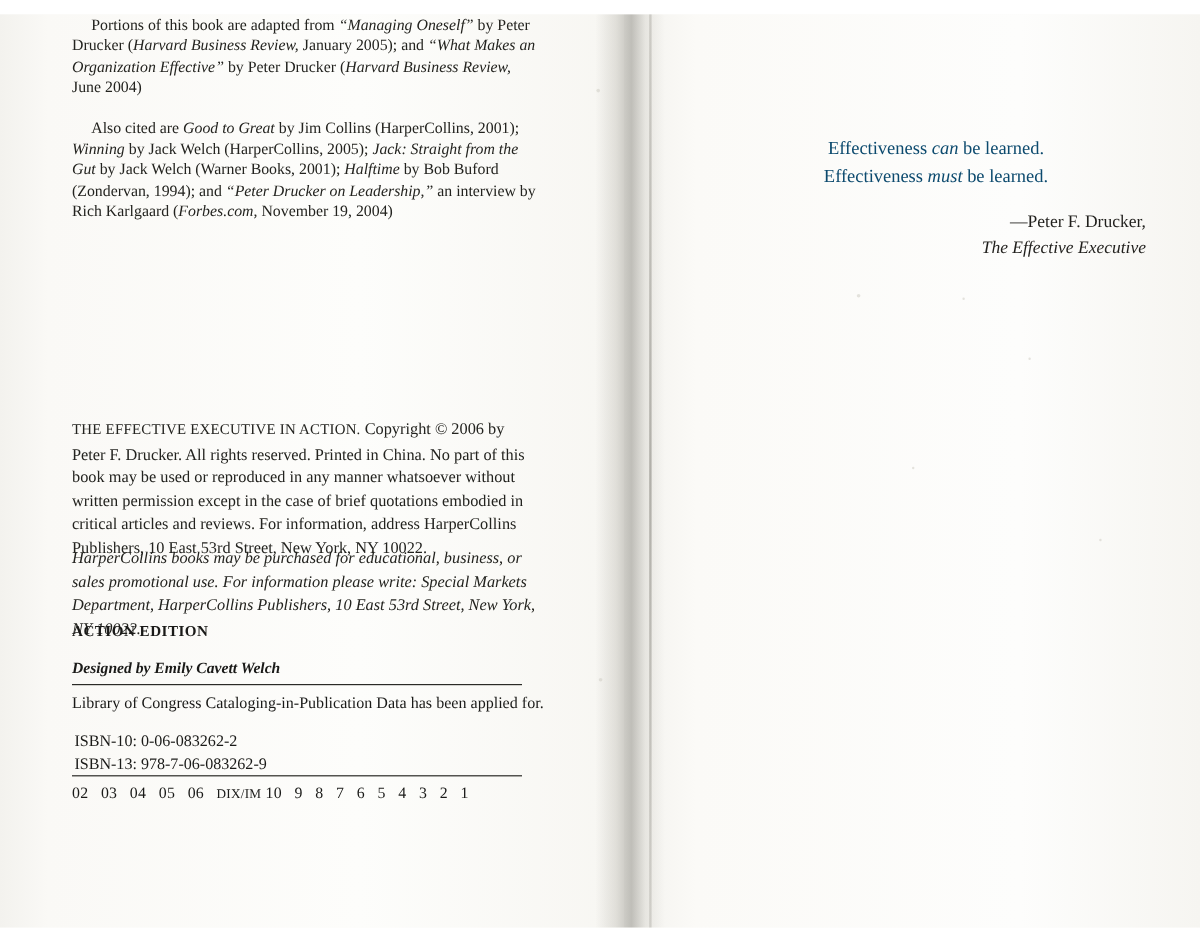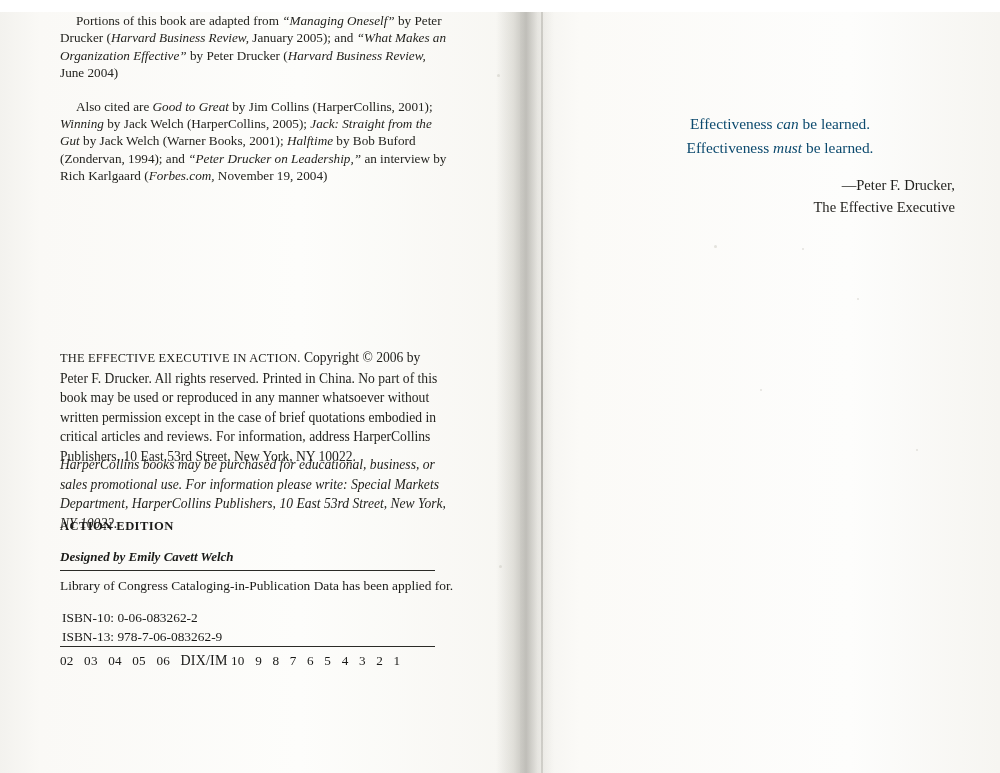--- a/index.html
+++ b/index.html
@@ -130,21 +130,21 @@
   }
   #isbn-block p { font-size: 13.4px; line-height: 18.6px; margin: 0; }
 
   #printline {
     position: absolute;
     left: 60px; top: 641px;
     font-size: 13.2px;
     letter-spacing: .2px;
     white-space: nowrap;
   }
-  #printline .sc { font-variant: small-caps; font-size: 14px; }
+  #printline .sc { font-variant: small-caps; font-size: 11px; }
   #printline span.num { display: inline-block; }
 
   
   .right-col {
     position: absolute;
     left: 600px;
     top: 100px;
     width: 360px;
     text-align: center;
   }
@@ -156,21 +156,21 @@
   .attrib {
     position: absolute;
     left: 600px;
     top: 162px;
     width: 355px;
     text-align: right;
     font-size: 14.6px;
     line-height: 22px;
     color: #201f1c;
   }
-  .attrib .title { }
+  .attrib .title { font-style: italic; }
 </style>
 </head>
 <body>
 
 <div class="scan">
 
   <div class="paper-left"></div>
   <div class="paper-right"></div>
   <div class="gutter"></div>
   <div class="gutter-line"></div>

